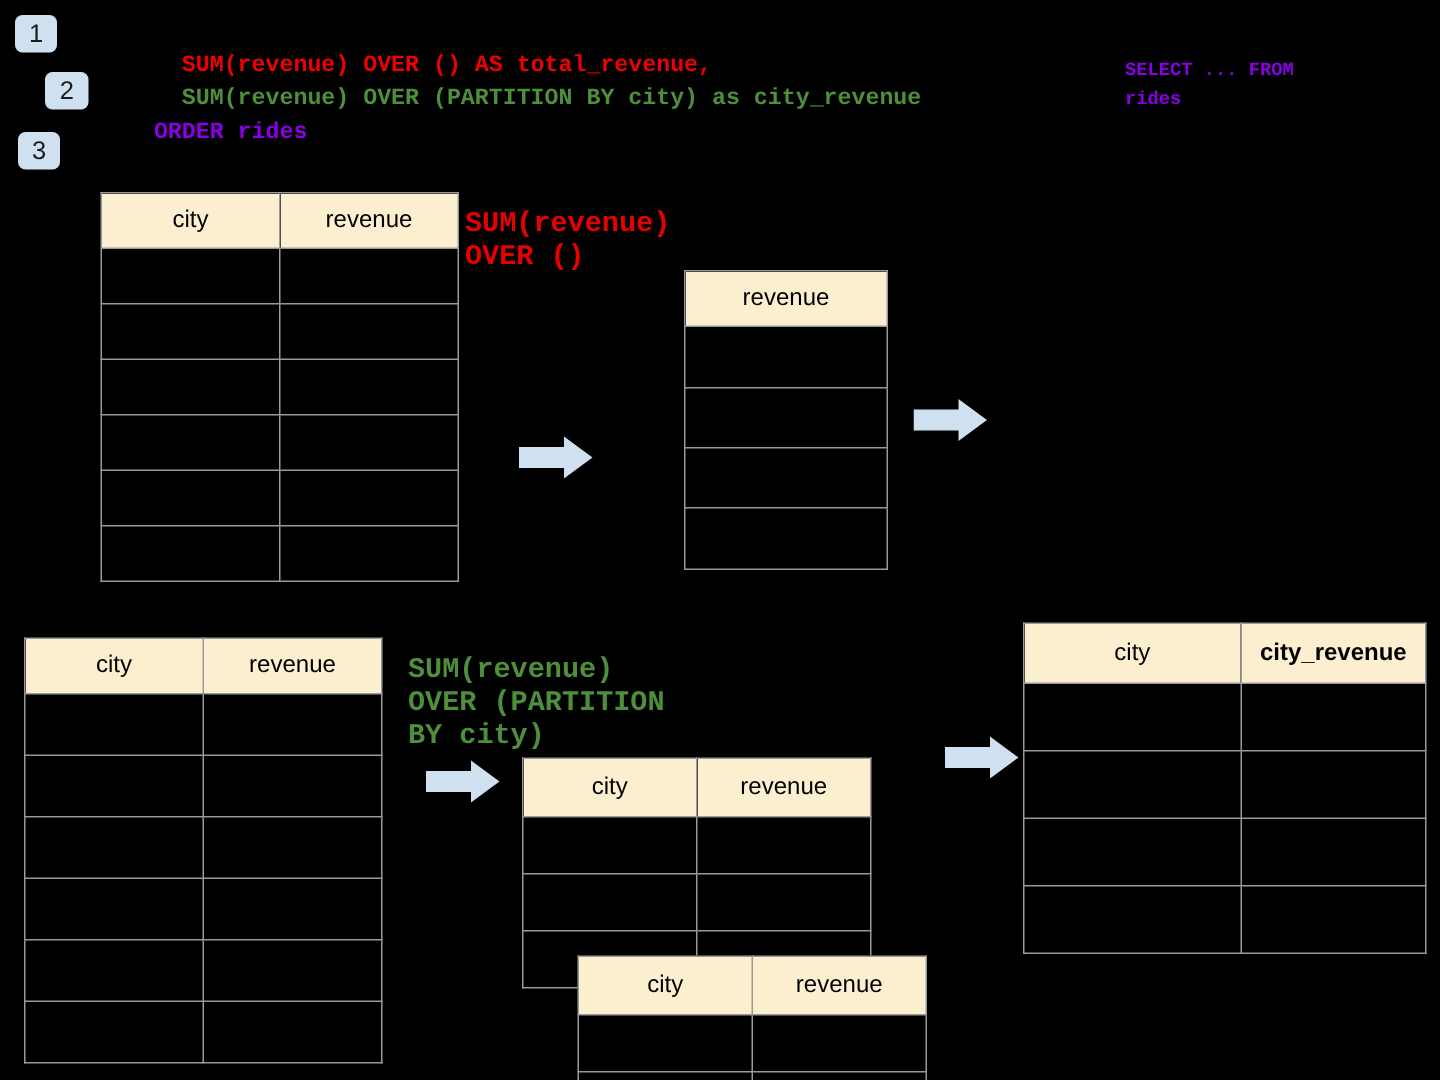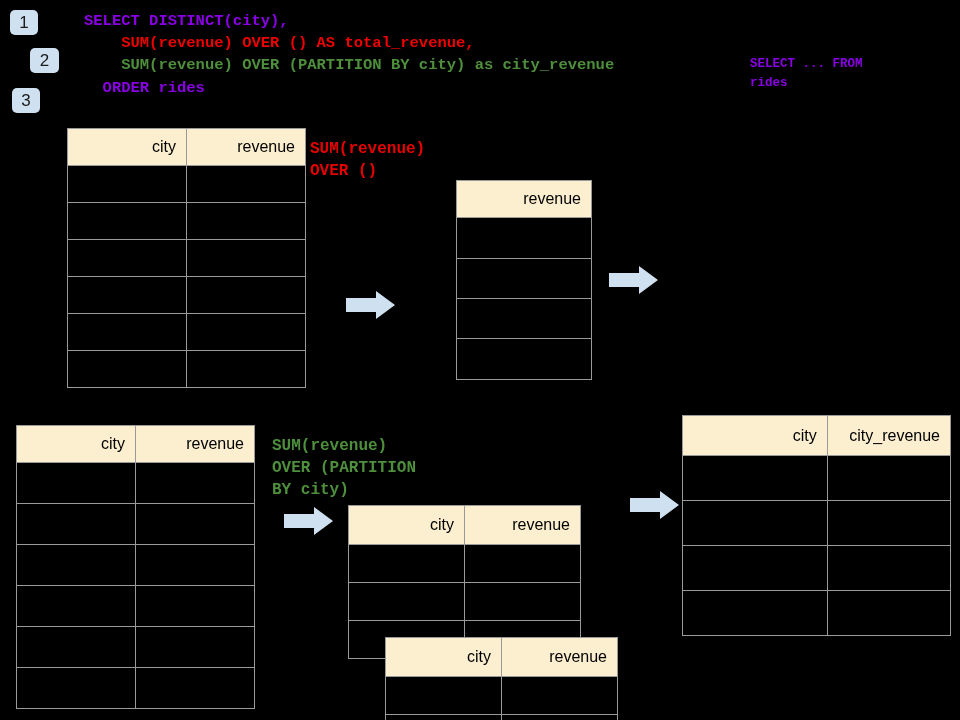--- a/index.html
+++ b/index.html
@@ -43,21 +43,21 @@
   }
   .sql-purple { color: #8a00e6; }
   .sql-red    { color: #ee0000; }
   .sql-green  { color: #4e8f3c; }
 
   
   .anno {
     position: absolute;
     font-family: "Liberation Mono", monospace;
     font-weight: bold;
-    font-size: 16px;
+    font-size: 19px;
     line-height: 22px;
     white-space: pre;
   }
   .anno-red   { color: #e60000; }
   .anno-green { color: #4e8f3c; }
 
   .caption-small {
     position: absolute;
     font-family: "Liberation Mono", monospace;
     font-weight: bold;
@@ -73,21 +73,21 @@
     border-collapse: collapse;
     table-layout: fixed;
     background: #000000;
   }
   .tbl th {
     background: #fcefcf;
     color: #000000;
     font-family: "Liberation Sans", sans-serif;
     font-weight: normal;
     font-size: 16px;
-    text-align: right;
+    text-align: center;
     padding: 0 10px;
     border: 1px solid #9a9a9a;
     box-sizing: border-box;
     overflow: hidden;
     white-space: nowrap;
     margin-left: 48px;
   }
   .tbl td {
     background: #000000;
     border: 1px solid #9a9a9a;
@@ -109,26 +109,25 @@
   <div class="badge" style="left:10px; top:10px; width:28px; height:25px;">
     <span>1</span>
   </div>
   <div class="badge" style="left:30px; top:48px; width:29px; height:25px;">
     <span>2</span>
   </div>
   <div class="badge" style="left:12px; top:88px; width:28px; height:25px;">
     <span>3</span>
   </div>
 
-  <div class="sql sql-purple" style="left:84px; top:11px;">SELECT DISTINCT(city),</div>
   <div class="sql sql-green" style="left:84px; top:55px;">    SUM(revenue) OVER (PARTITION BY city) as city_revenue</div>
   <div class="sql sql-red" style="left:84px; top:33px;">    SUM(revenue) OVER () AS total_revenue,</div>
   <div class="sql sql-purple" style="left:84px; top:78px;">  ORDER rides</div>
 
-  <div class="caption-small" style="left:750px; top:38px;margin-top:17px;">SELECT ... FROM
+  <div class="caption-small" style="left:750px; top:38px;">SELECT ... FROM
 rides</div>
 
   <div class="anno anno-red" style="left:310px; top:138px;">SUM(revenue)
 OVER ()</div>
 
   <div class="anno anno-green" style="left:272px; top:435px;">SUM(revenue)
 OVER (PARTITION
 BY city)</div>
 
   <table class="tbl" style="left:67px; top:128px; width:238px;">
@@ -286,21 +285,21 @@
   <div class="arrow" style="left:630px; top:490px;">
     <svg width="50" height="30" viewBox="0 0 50 30">
       <polygon points="0,8 30,8 30,1 49,15 30,29 30,22 0,22" fill="#cfe0f0"></polygon>
     </svg>
   </div>
 
   <table class="tbl" style="left:682px; top:415px; width:269px;">
     <thead>
       <tr>
         <th style="width:134px; height:40px;">city</th>
-        <th style="width:114px; height:40px;">city_revenue</th>
+        <th style="width:114px; height:40px;font-weight:bold;">city_revenue</th>
       </tr>
     </thead>
     <tbody>
       <tr>
           <td style="height:45px;"></td>
           <td></td>
         </tr>
       <tr>
           <td style="height:45px;"></td>
           <td></td>

